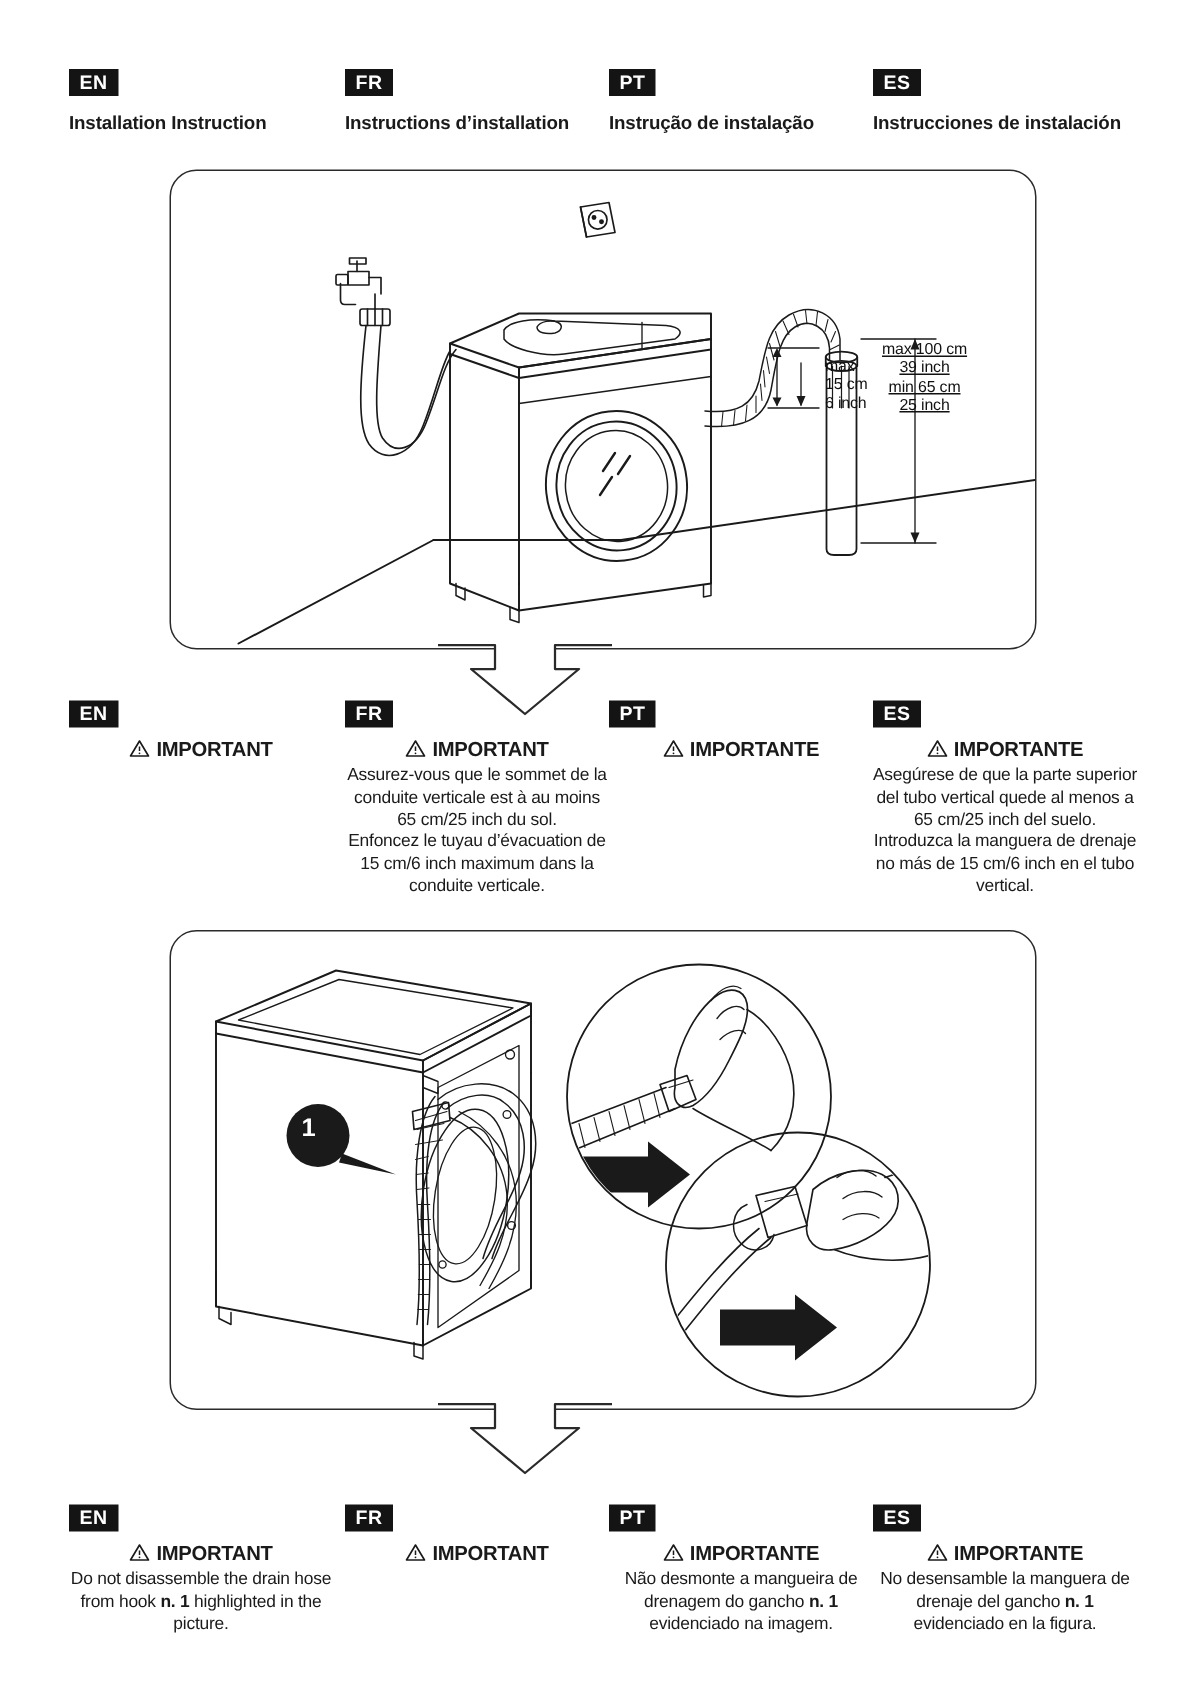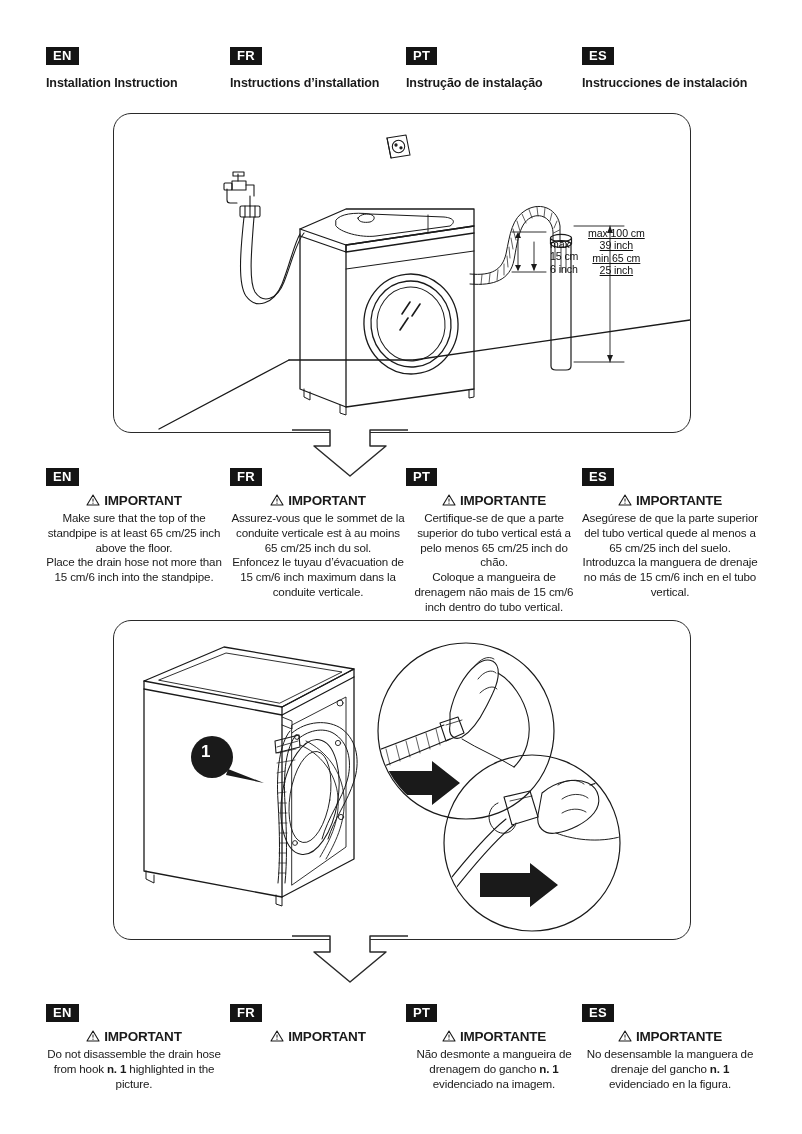--- a/index.html
+++ b/index.html
@@ -233,21 +233,20 @@
       <span class="lang-badge">EN</span>
       <div class="note-head">
         <span class="warn-tri">
           <svg width="14" height="12" viewBox="0 0 14 12" xmlns="http://www.w3.org/2000/svg">
             <path d="M7 1 L13 11 L1 11 Z" fill="none" stroke="#1a1a1a" stroke-width="1.1" stroke-linejoin="round"></path>
             <path d="M7 4.6 L7 7.6" stroke="#1a1a1a" stroke-width="1"></path>
             <circle cx="7" cy="9.2" r=".6" fill="#1a1a1a"></circle>
           </svg>
         </span><span>IMPORTANT</span>
       </div>
-      <div class="note-body">Make sure that the top of the standpipe is at least 65 cm/25 inch above the floor.<br>Place the drain hose not more than 15 cm/6 inch into the standpipe.</div>
     </div>
 
     <div class="note n2">
       <span class="lang-badge">FR</span>
       <div class="note-head">
         <span class="warn-tri">
           <svg width="14" height="12" viewBox="0 0 14 12" xmlns="http://www.w3.org/2000/svg">
             <path d="M7 1 L13 11 L1 11 Z" fill="none" stroke="#1a1a1a" stroke-width="1.1" stroke-linejoin="round"></path>
             <path d="M7 4.6 L7 7.6" stroke="#1a1a1a" stroke-width="1"></path>
             <circle cx="7" cy="9.2" r=".6" fill="#1a1a1a"></circle>
@@ -261,21 +260,20 @@
       <span class="lang-badge">PT</span>
       <div class="note-head">
         <span class="warn-tri">
           <svg width="14" height="12" viewBox="0 0 14 12" xmlns="http://www.w3.org/2000/svg">
             <path d="M7 1 L13 11 L1 11 Z" fill="none" stroke="#1a1a1a" stroke-width="1.1" stroke-linejoin="round"></path>
             <path d="M7 4.6 L7 7.6" stroke="#1a1a1a" stroke-width="1"></path>
             <circle cx="7" cy="9.2" r=".6" fill="#1a1a1a"></circle>
           </svg>
         </span><span>IMPORTANTE</span>
       </div>
-      <div class="note-body">Certifique-se de que a parte superior do tubo vertical está a pelo menos 65 cm/25 inch do chão.<br>Coloque a mangueira de drenagem não mais de 15 cm/6 inch dentro do tubo vertical.</div>
     </div>
 
     <div class="note n4">
       <span class="lang-badge">ES</span>
       <div class="note-head">
         <span class="warn-tri">
           <svg width="14" height="12" viewBox="0 0 14 12" xmlns="http://www.w3.org/2000/svg">
             <path d="M7 1 L13 11 L1 11 Z" fill="none" stroke="#1a1a1a" stroke-width="1.1" stroke-linejoin="round"></path>
             <path d="M7 4.6 L7 7.6" stroke="#1a1a1a" stroke-width="1"></path>
             <circle cx="7" cy="9.2" r=".6" fill="#1a1a1a"></circle>

